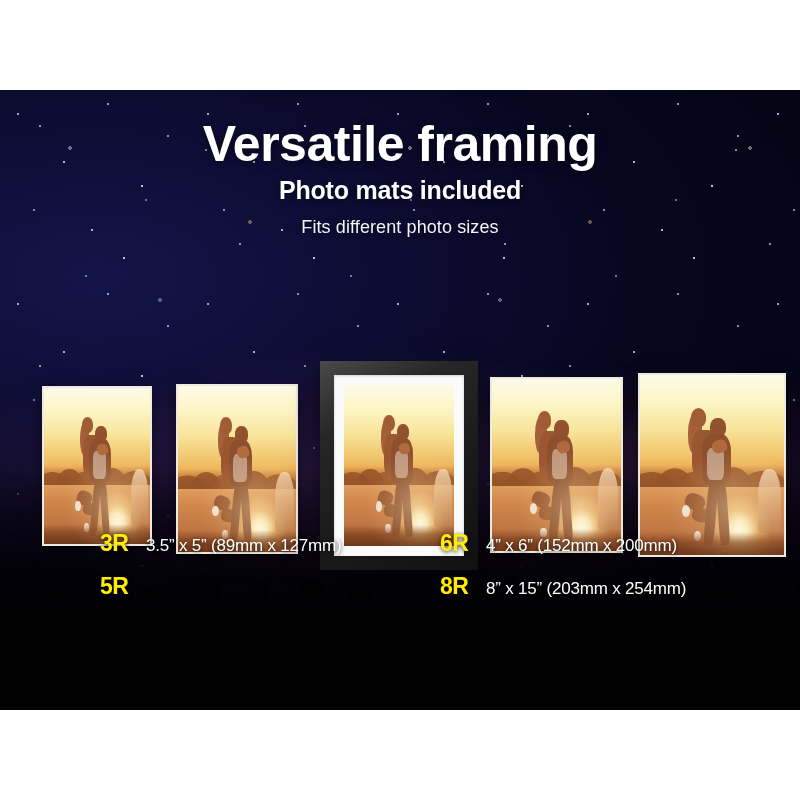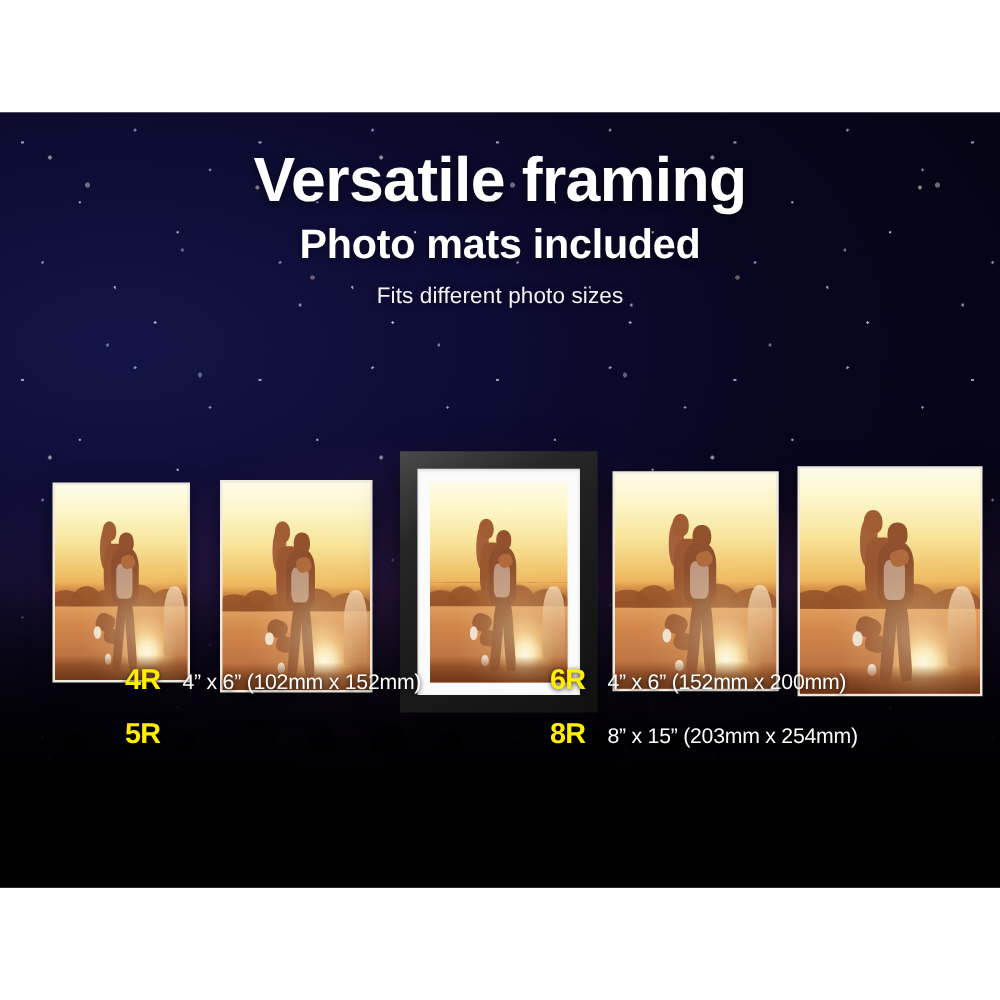--- a/index.html
+++ b/index.html
@@ -106,21 +106,21 @@
 
   
   .headings { position:absolute; left:0; right:0; top:28px; text-align:center; }
   #title {
     font-size:50px; font-weight:700; color:#ffffff;
     letter-spacing:-.5px; line-height:1.04;
     text-shadow:0 2px 8px rgba(0,0,0,.55);
   }
   #subtitle {
     margin-top:6px;
-    font-size:33px; font-weight:700; color:#ffffff;
+    font-size:25px; font-weight:700; color:#ffffff;
     letter-spacing:-.2px;
     text-shadow:0 2px 6px rgba(0,0,0,.5);
   }
   #tagline {
     margin-top:12px;
     font-size:18px; font-weight:400; color:#f2f2f7;
     letter-spacing:.1px;
     text-shadow:0 1px 5px rgba(0,0,0,.55);
   }
 
@@ -403,22 +403,22 @@
           <div class="haze"></div>
         </div>
       </div>
 
     </div>
 
     <div id="legend">
 
       <div class="legend-col left">
         <div class="legend-row">
-          <span class="code">4R</span>
-          <span class="dims">4” x 6” (102mm x 152mm)</span>
+          <span class="code">3R</span>
+          <span class="dims">3.5” x 5” (89mm x 127mm)</span>
         </div>
         <div class="legend-row indent">
           <span class="code">5R</span>
         </div>
       </div>
 
       <div class="legend-col right">
         <div class="legend-row">
           <span class="code">6R</span>
           <span class="dims">4” x 6” (152mm x 200mm)</span>

